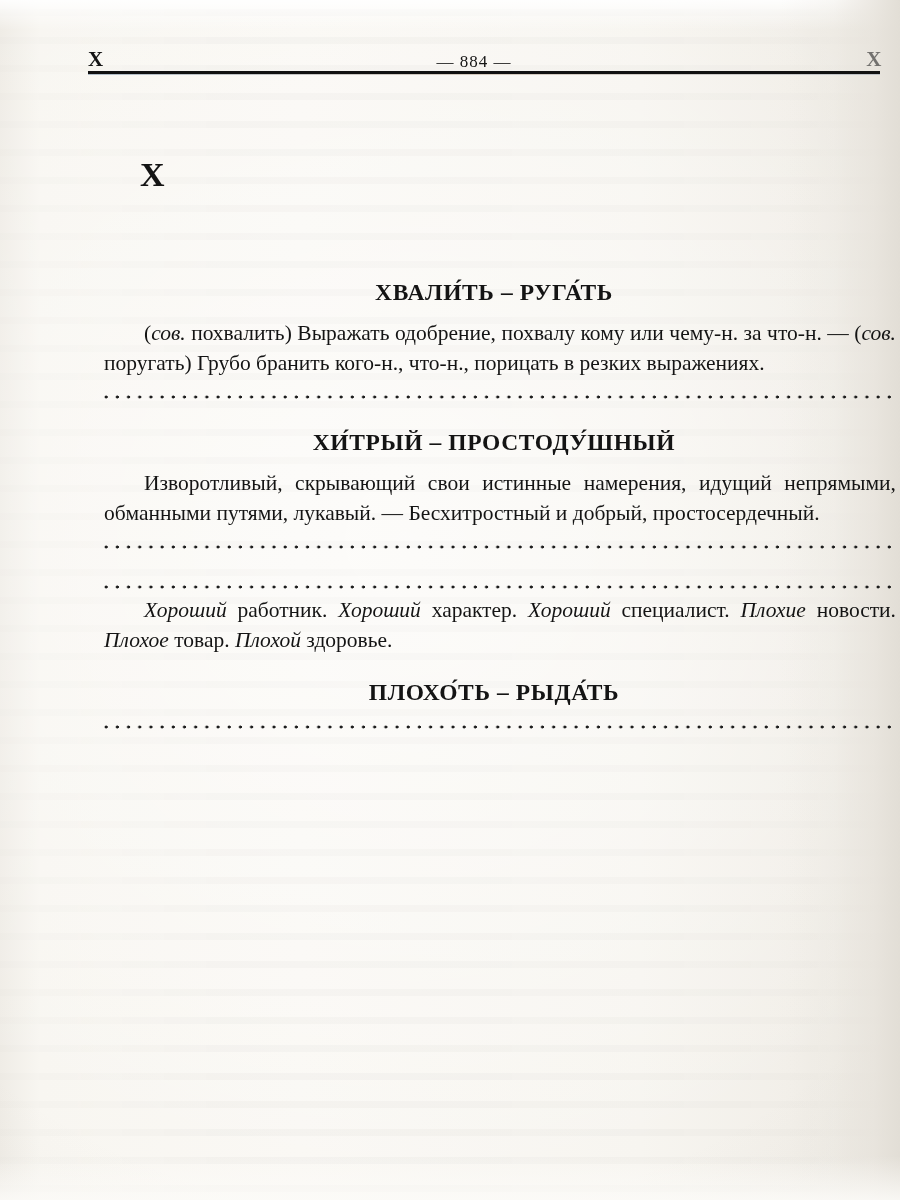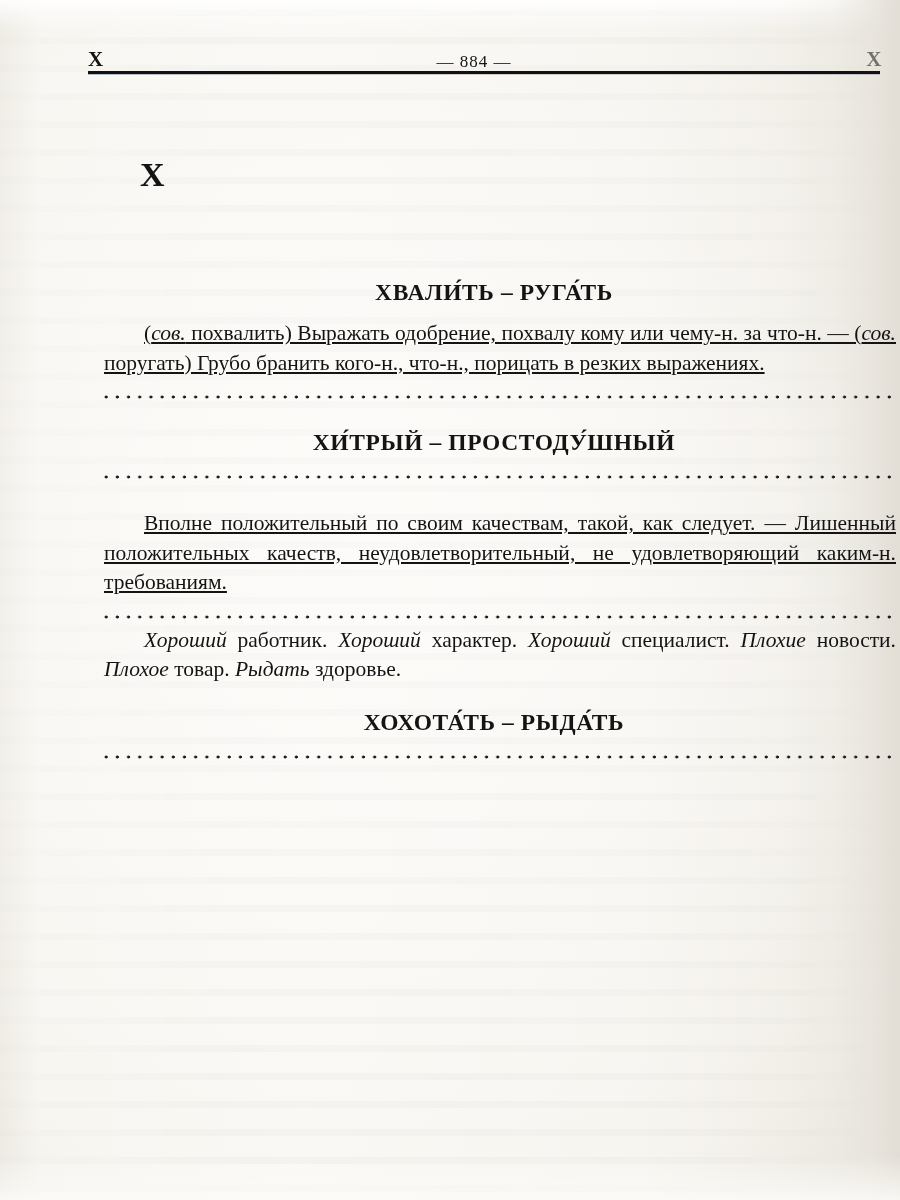--- a/index.html
+++ b/index.html
@@ -178,21 +178,21 @@
 
   .entry-def,
   .entry-examples {
     font-size: 21.5px;
     line-height: 29.5px;
     text-align: justify;
     margin: 0;
     text-indent: 40px;
     hyphens: manual;
   }
-  .entry-def { margin-bottom: 11px; text-decoration: underline; }
+  .entry-def { margin-bottom: 11px; }
 
   .dot-rule {
     height: 16px;
     margin: 0 0 1px 0;
     background-image: radial-gradient(circle at 2px 50%,
         #1c1c1c 0, #1c1c1c 1.35px, rgba(0,0,0,0) 1.7px);
     background-size: 11.2px 16px;
     background-repeat: repeat-x;
     background-position: left center;
   }
@@ -232,33 +232,33 @@
       <div class="entry">
         <div class="entry-heading">ХВАЛИ́ТЬ – РУГА́ТЬ</div>
         <p class="entry-def">(<i>сов.</i> похвалить) Выражать одобрение, похвалу кому или чему-н. за что-н. — (<i>сов.</i> поругать) Грубо бранить кого-н., что-н., порицать в резких выражениях.</p>
         <div class="dot-rule"></div>
       </div>
 
       <div class="entry-spacer-lg"></div>
 
       <div class="entry">
         <div class="entry-heading">ХИ́ТРЫЙ – ПРОСТОДУ́ШНЫЙ</div>
+        <p class="entry-def">Изворотливый, скрывающий свои истинные намерения, идущий непрямыми, обманными путями, лукавый. — Бесхитростный и добрый, простосердечный.</p>
         <div class="dot-rule"></div>
       </div>
 
       <div class="entry-spacer-lg"></div>
 
       <div class="entry">
-        <p class="entry-def">Вполне положительный по своим качествам, такой, как следует. — Лишенный положительных качеств, неудовлетворительный, не удовлетворяющий каким-н. требованиям.</p>
-        <div class="dot-rule"></div>
-        <p class="entry-examples"><i>Хороший</i> работник. <i>Хороший</i> характер. <i>Хороший</i> специалист. <i>Плохие</i> новости. <i>Плохое</i> товар. <i>Рыдать</i> здоровье.</p>
+        <div class="dot-rule"></div>
+        <p class="entry-examples"><i>Хороший</i> работник. <i>Хороший</i> характер. <i>Хороший</i> специалист. <i>Плохие</i> новости. <i>Плохое</i> товар. <i>Плохой</i> здоровье.</p>
       </div>
 
       <div class="entry-spacer-lg"></div>
 
       <div class="entry">
-        <div class="entry-heading">ХОХОТА́ТЬ – РЫДА́ТЬ</div>
+        <div class="entry-heading">ПЛОХО́ТЬ – РЫДА́ТЬ</div>
         <div class="dot-rule"></div>
       </div>
 
     </div>
   </div>
 </div>
 
 </body></html>

